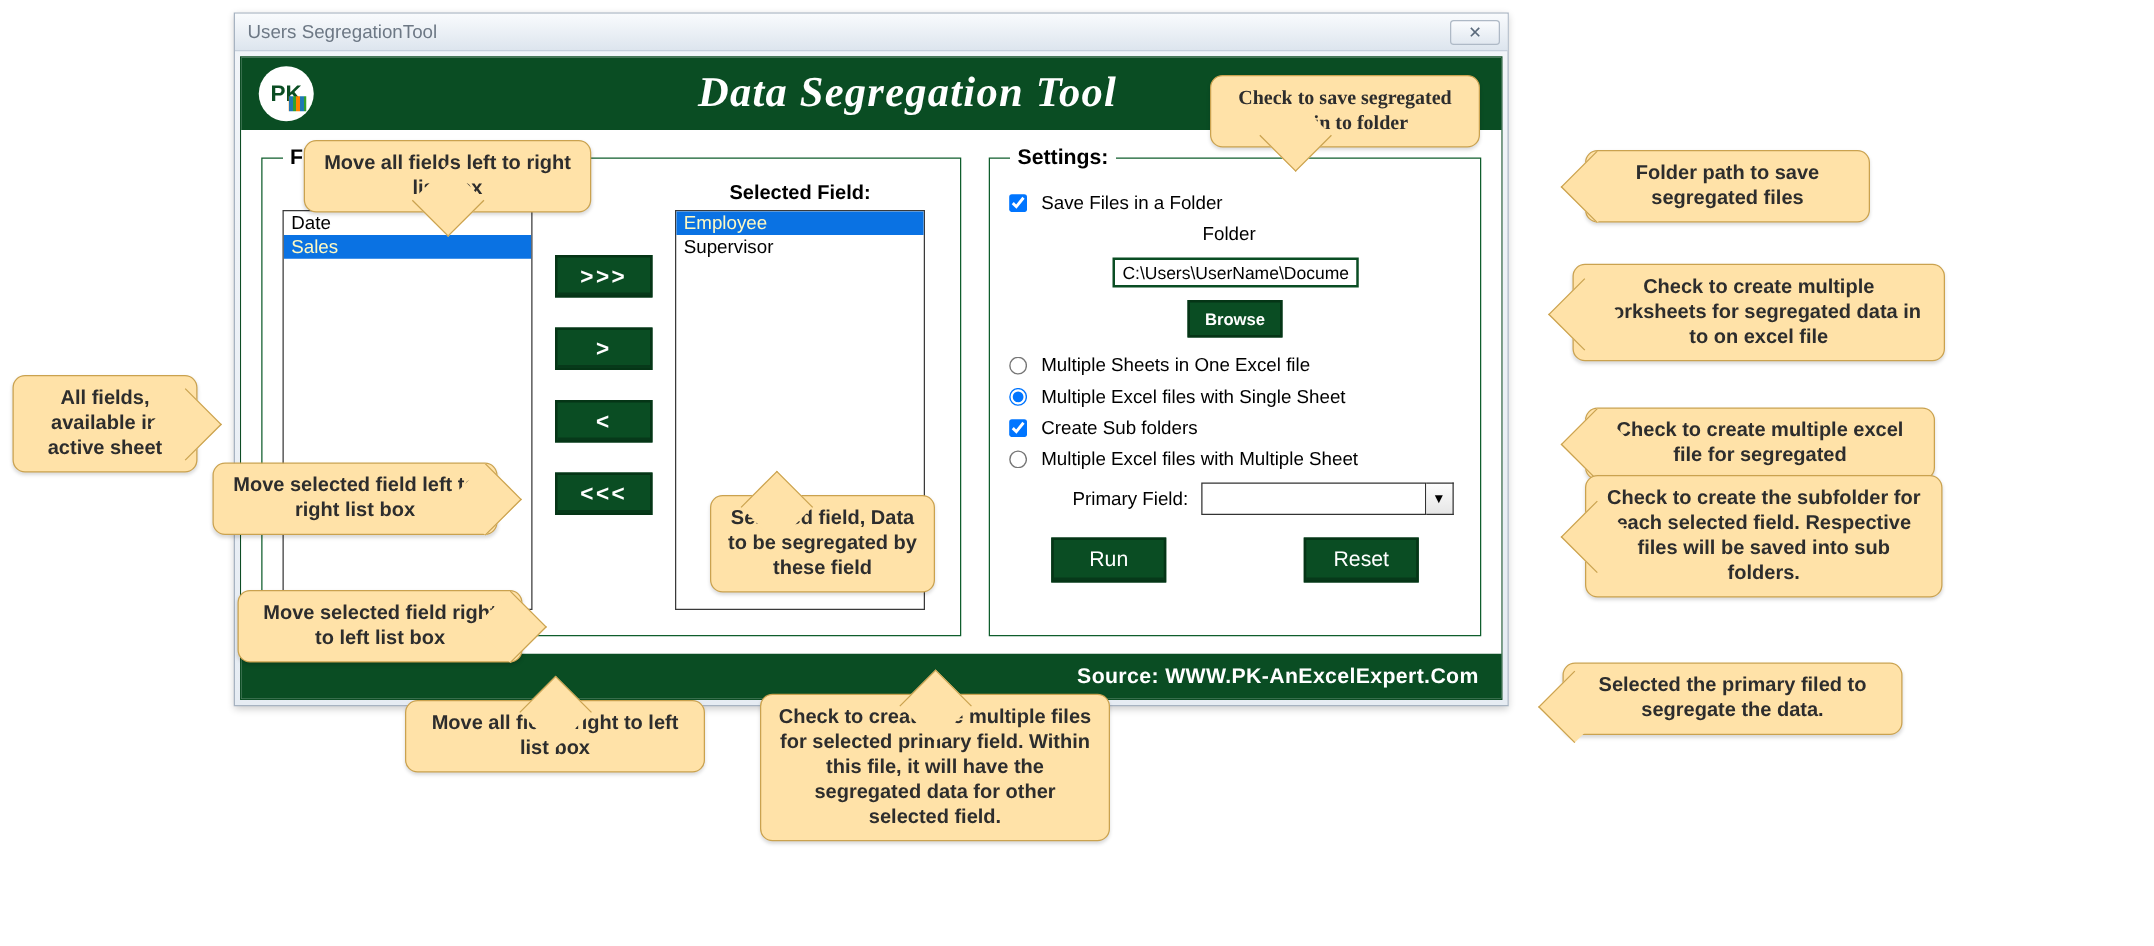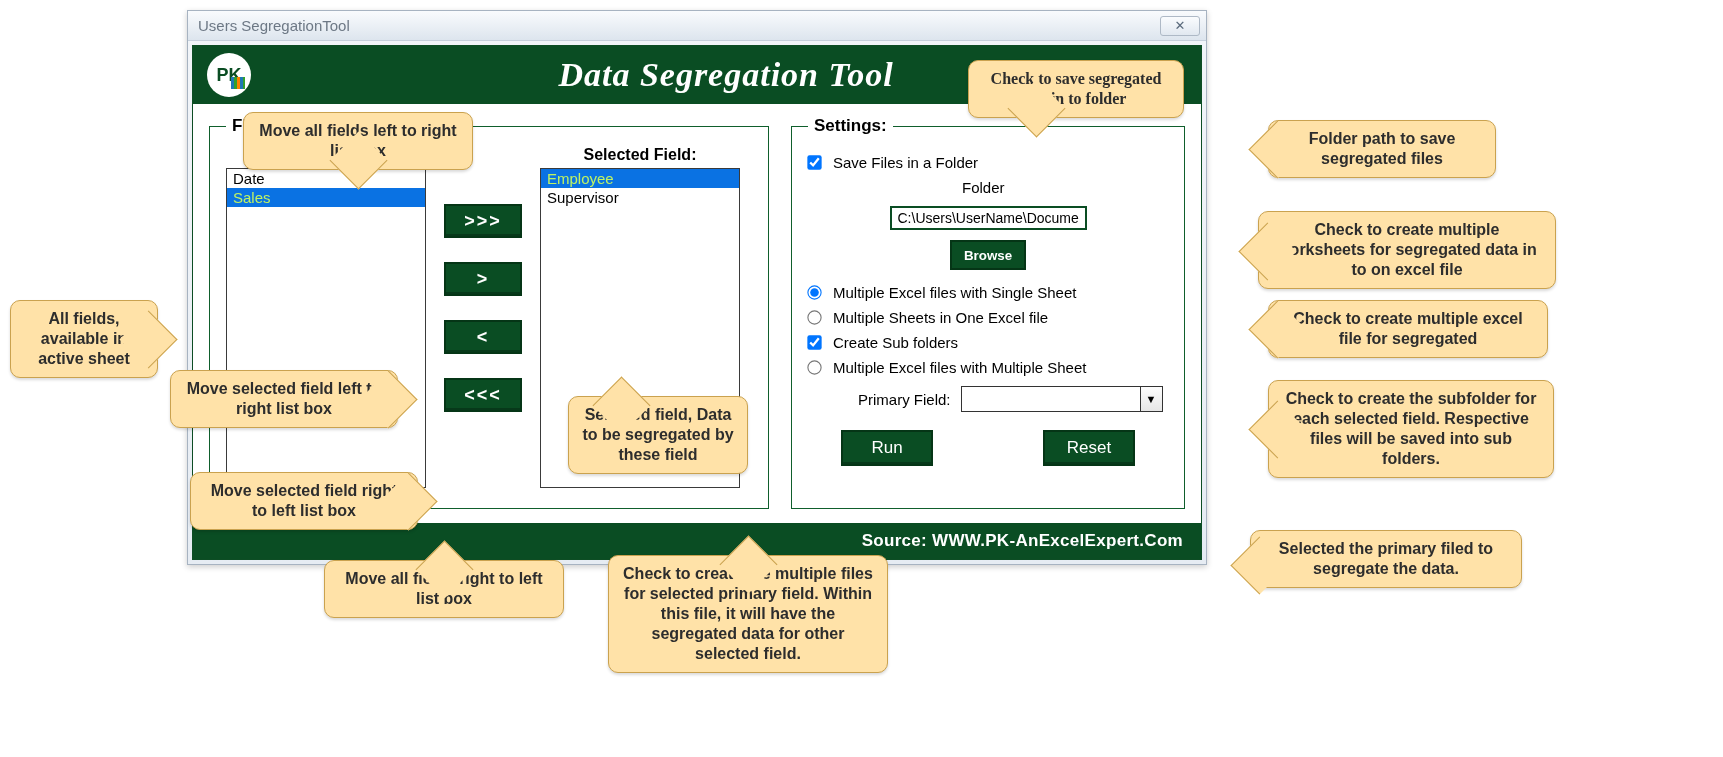--- a/index.html
+++ b/index.html
@@ -118,21 +118,21 @@
     margin-bottom: 4px;
   }
   .listbox {
     border: 1px solid #3a3a3a;
     background: #ffffff;
     height: 320px;
     overflow: auto;
     font-size: 15px;
   }
   .listbox .item { padding: 1px 6px; white-space: nowrap; }
-  .listbox .item.sel { background: #0a72e3; color: #bef264; }
+  .listbox .item.sel { background: #0a72e3; color: #fef9c3; }
 
   .arrow-col {
     flex: 0 0 86px;
     display: flex;
     flex-direction: column;
     gap: 24px;
     padding-top: 58px;
     align-items: center;
   }
   .gbtn {
@@ -316,27 +316,27 @@
           <label for="chk-save">Save Files in a Folder</label>
         </div>
 
         <div class="folder-row">
           <span class="flabel">Folder</span>
           <input class="folder-input" type="text" value="C:\Users\UserName\Documents" style="">
           <button class="browse-btn">Browse</button>
         </div>
 
         <div class="row">
+          <input type="radio" name="mode" id="r1" style="">
+          <label for="r1">Multiple Sheets in One Excel file</label>
+        </div>
+
+        <div class="row">
           <input type="radio" name="mode" id="r2" checked="" style="">
           <label for="r2">Multiple Excel files with Single Sheet</label>
-        </div>
-
-        <div class="row">
-          <input type="radio" name="mode" id="r1" style="">
-          <label for="r1">Multiple Sheets in One Excel file</label>
         </div>
 
         <div class="row indent">
           <input type="checkbox" id="chk-sub" checked="" style="">
           <label for="chk-sub">Create Sub folders</label>
         </div>
 
         <div class="row">
           <input type="radio" name="mode" id="r3" style="">
           <label for="r3">Multiple Excel files with Multiple Sheet</label>
@@ -380,17 +380,17 @@
 <div class="callout tip-top-left" style="left:568px; top:396px; width:180px;">Selected field, Data to be segregated by these field</div>
 
 <div id="co-multexcel" class="callout tip-top" style="left:608px; top:555px; width:280px;">Check to create the multiple files for selected primary field. Within this file, it will have the segregated data for other selected field.</div>
 
 <div class="callout tip-bottom-left" style="left:968px; top:60px; width:216px;font-family:Liberation Serif, serif;">Check to save segregated file in to folder</div>
 
 <div class="callout tip-left" style="left:1268px; top:120px; width:228px;">Folder path to save segregated files</div>
 
 <div class="callout tip-left-high" style="left:1258px; top:211px; width:298px;">Check to create multiple worksheets for segregated data in to on excel file</div>
 
-<div class="callout tip-left" style="left:1268px; top:300px; width:280px;">Check to create multiple excel file for segregated</div>
+<div class="callout tip-left" style="left:1268px; top:326px; width:280px;">Check to create multiple excel file for segregated</div>
 
 <div class="callout tip-left" style="left:1268px; top:380px; width:286px;">Check to create the subfolder for each selected field. Respective files will be saved into sub folders.</div>
 
 <div class="callout tip-left-high" style="left:1250px; top:530px; width:272px;">Selected the primary filed to segregate the data.</div>
 
 </body></html>

